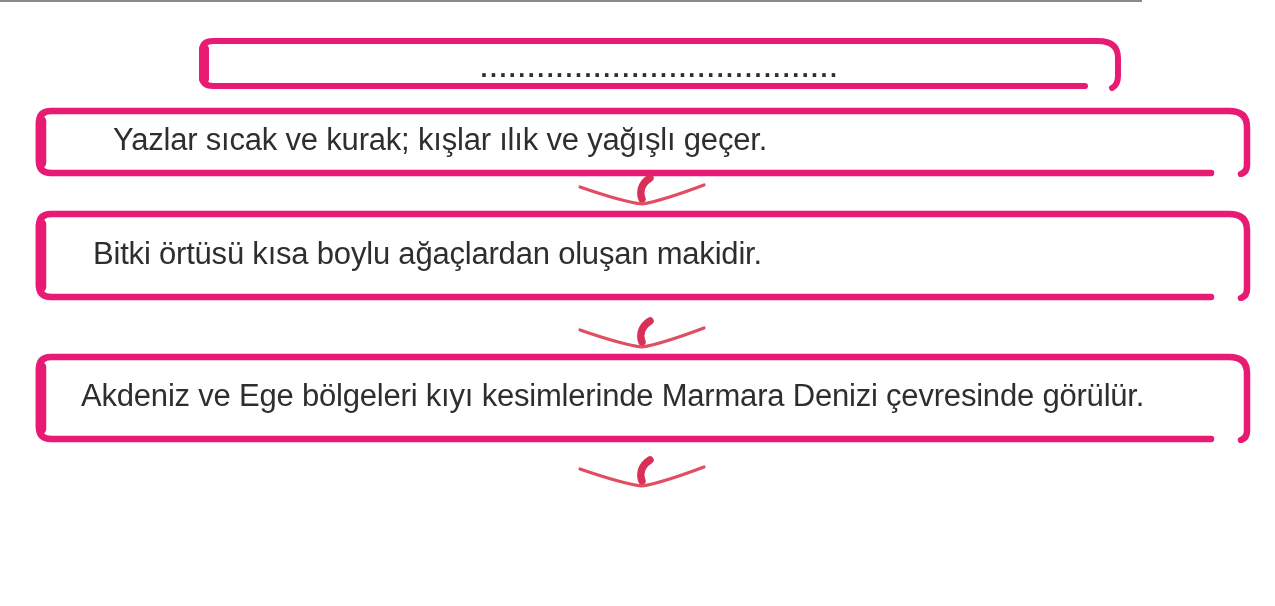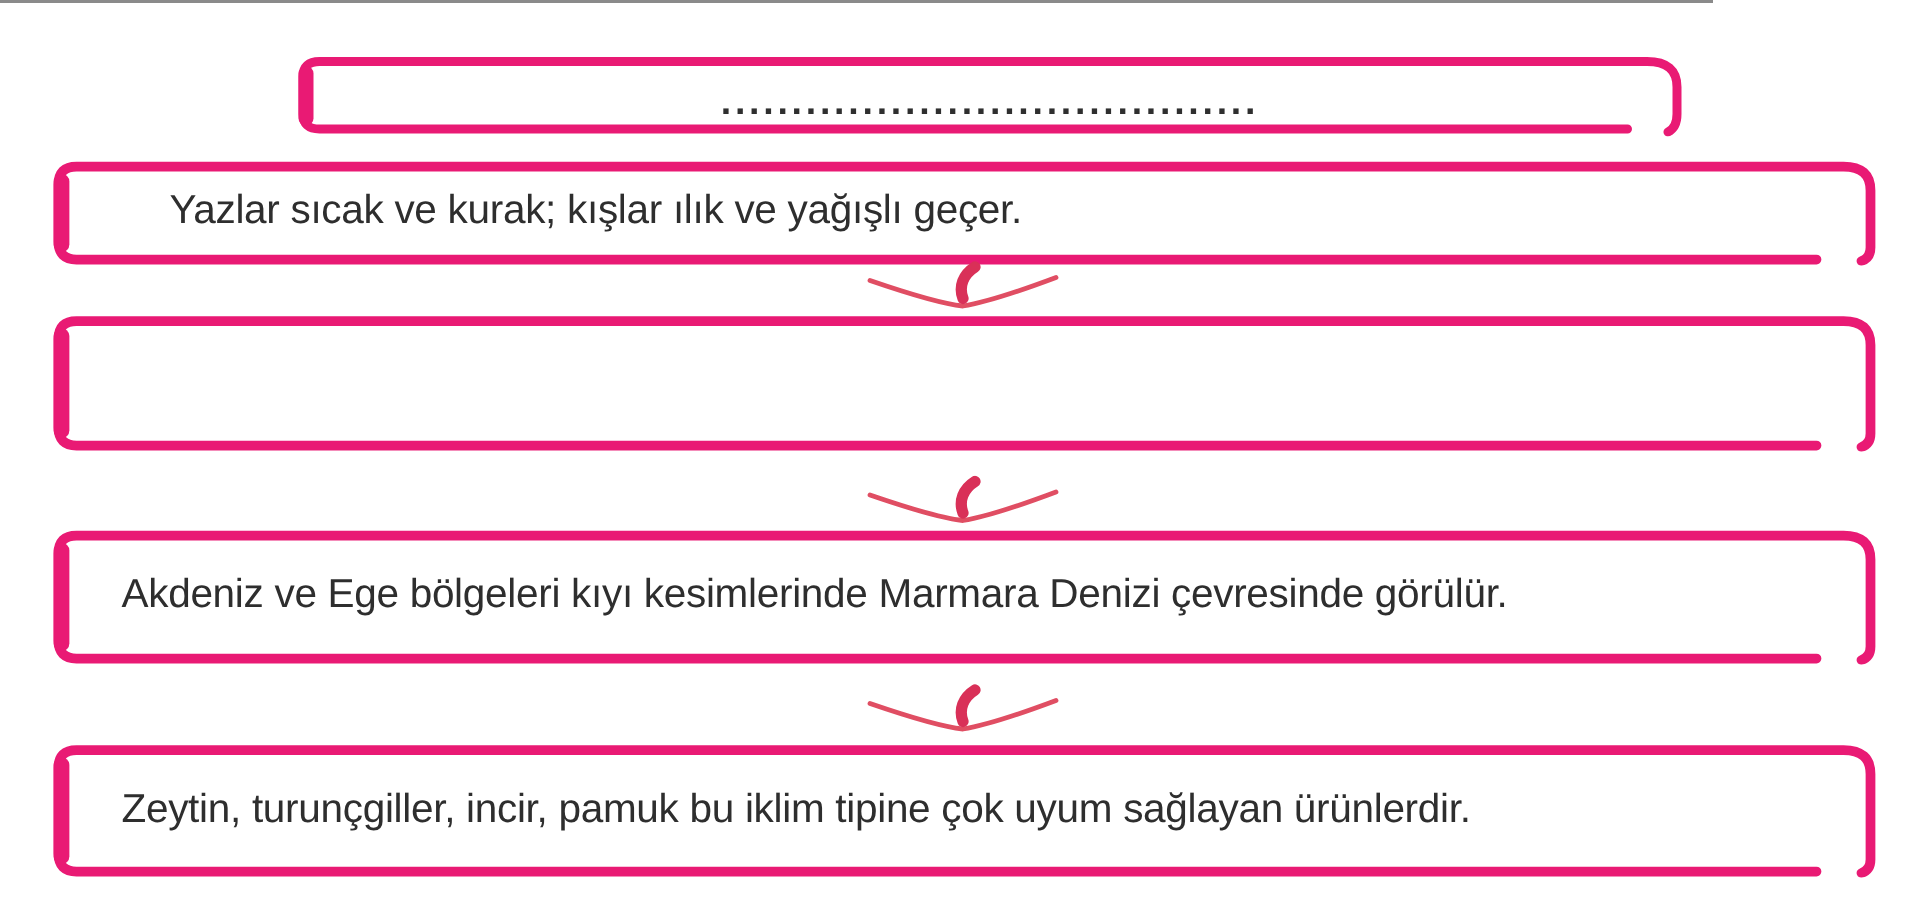--- a/index.html
+++ b/index.html
@@ -45,21 +45,21 @@
   .step { left: 33px; width: 1220px; }
   .step-1 { top: 105px; height: 72px; }
   .step-2 { top: 208px; height: 93px; }
   .step-3 { top: 351px; height: 92px; text-decoration: underline; }
   .step-4 { top: 494px; height: 91px; }
   .step-text {
     position: absolute;
     left: 0; right: 30px;
     top: 50%;
     transform: translateY(-52%);
-    font-size: 27px;
+    font-size: 31px;
     color: var(--text, #2E2E2E);
     letter-spacing: -0.2px;
     white-space: nowrap;
   }
   .step-1 .step-text { padding-left: 80px; }
   .step-2 .step-text { padding-left: 60px; }
   .step-3 .step-text { padding-left: 48px; }
   .step-4 .step-text { padding-left: 48px; }
   .arrow { position: absolute; width: 140px; height: 36px; }
   .arrow-1 { left: 572px; top: 174px; }
@@ -104,41 +104,35 @@
   <svg class="arrow arrow-1" width="140" height="36" viewBox="0 0 140 36" aria-hidden="true">
     <path class="chev" d="M 8 13 C 40 24 60 29 70 30 C 83 28 108 20 132 11"></path>
     <path class="comma" d="M 78 4 C 70 9 67 17 70 25"></path>
   </svg>
 
   <div class="box step step-2">
     <svg width="1220" height="93" viewBox="0 0 1220 93" aria-hidden="true">
       <path class="outline" stroke-width="6.5" d="M 1178 89 L 18 89 Q 6 89 6 77 L 6 18 Q 6 6 18 6 L 1196 6 Q 1214 6 1214 22 L 1214 81 Q 1214 88 1208 90"></path>
       <path class="outline" stroke-width="10.5" d="M 8 16 L 8 79"></path>
     </svg>
+    <span class="step-text">Bitki örtüsü kısa boylu ağaçlardan oluşan makidir.</span>
   </div>
 
   <svg class="arrow arrow-2" width="140" height="36" viewBox="0 0 140 36" aria-hidden="true">
     <path class="chev" d="M 8 13 C 40 24 60 29 70 30 C 83 28 108 20 132 11"></path>
     <path class="comma" d="M 78 4 C 70 9 67 17 70 25"></path>
   </svg>
 
   <div class="box step step-3">
     <svg width="1220" height="92" viewBox="0 0 1220 92" aria-hidden="true">
       <path class="outline" stroke-width="6.5" d="M 1178 88 L 18 88 Q 6 88 6 76 L 6 18 Q 6 6 18 6 L 1196 6 Q 1214 6 1214 22 L 1214 80 Q 1214 87 1208 89"></path>
       <path class="outline" stroke-width="10.5" d="M 8 16 L 8 78"></path>
     </svg>
     <span class="step-text">Akdeniz ve Ege bölgeleri kıyı kesimlerinde Marmara Denizi çevresinde görülür.</span>
   </div>
 
   <svg class="arrow arrow-3" width="140" height="36" viewBox="0 0 140 36" aria-hidden="true">
     <path class="chev" d="M 8 13 C 40 24 60 29 70 30 C 83 28 108 20 132 11"></path>
     <path class="comma" d="M 78 4 C 70 9 67 17 70 25"></path>
   </svg>
 
-  <div class="box step step-4">
-    <svg width="1220" height="91" viewBox="0 0 1220 91" aria-hidden="true">
-      <path class="outline" stroke-width="6.5" d="M 1178 87 L 18 87 Q 6 87 6 75 L 6 18 Q 6 6 18 6 L 1196 6 Q 1214 6 1214 22 L 1214 79 Q 1214 86 1208 88"></path>
-      <path class="outline" stroke-width="10.5" d="M 8 16 L 8 77"></path>
-    </svg>
-    <span class="step-text">Zeytin, turunçgiller, incir, pamuk bu iklim tipine çok uyum sağlayan ürünlerdir.</span>
-  </div>
 
 </div>
 
 </body></html>

